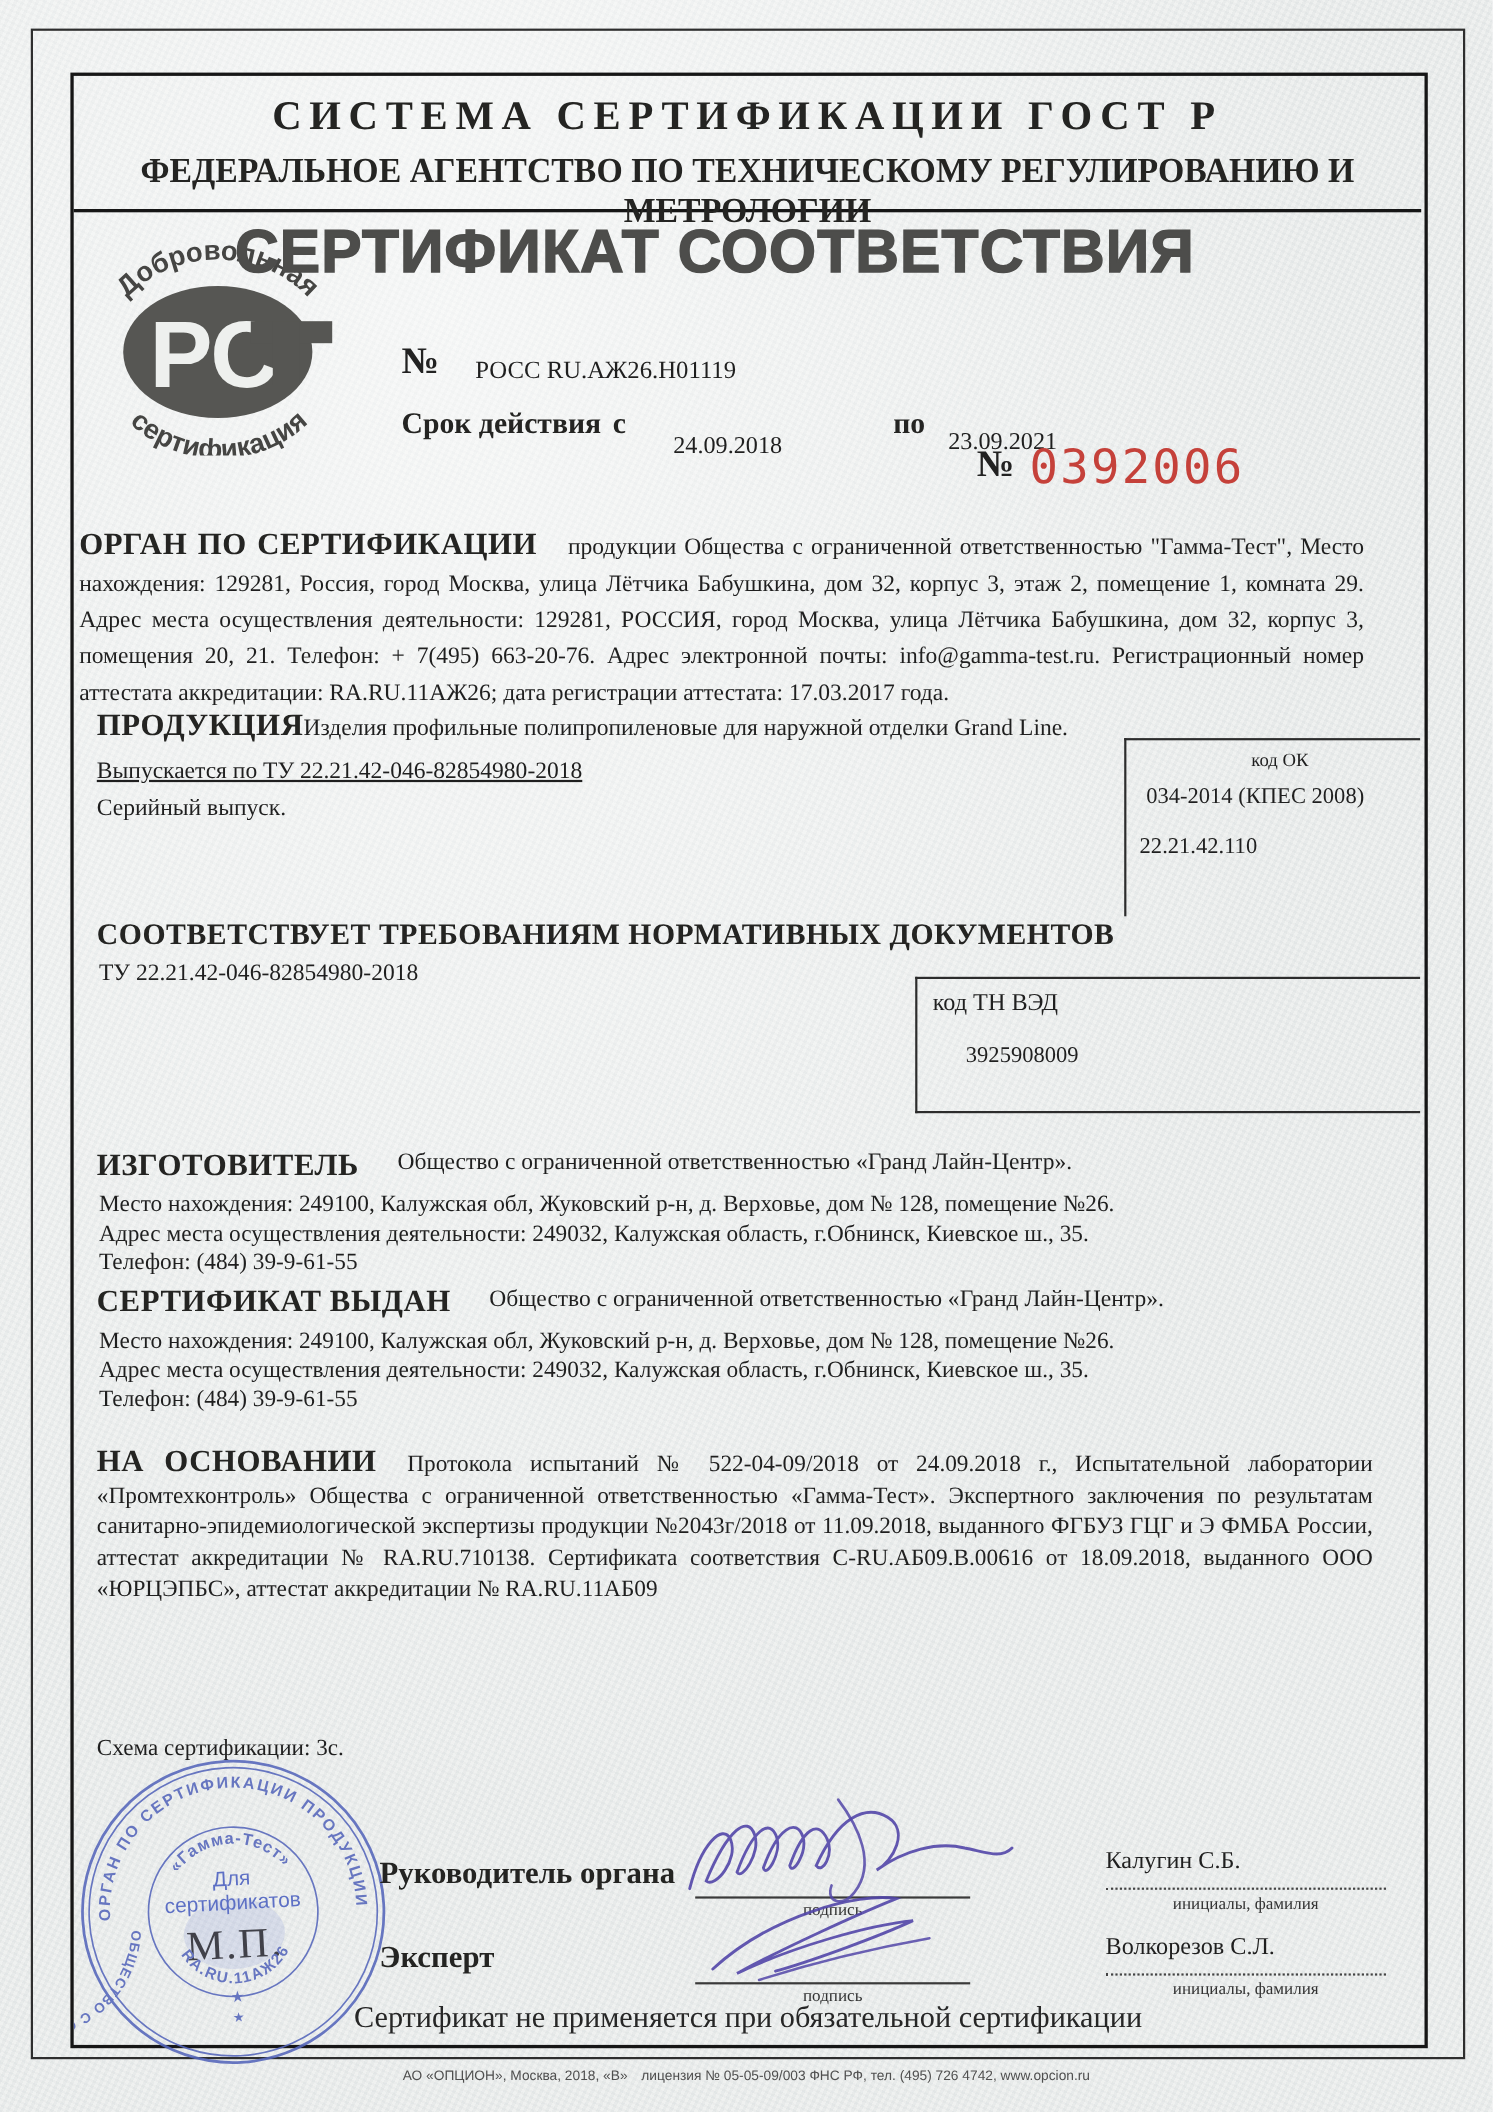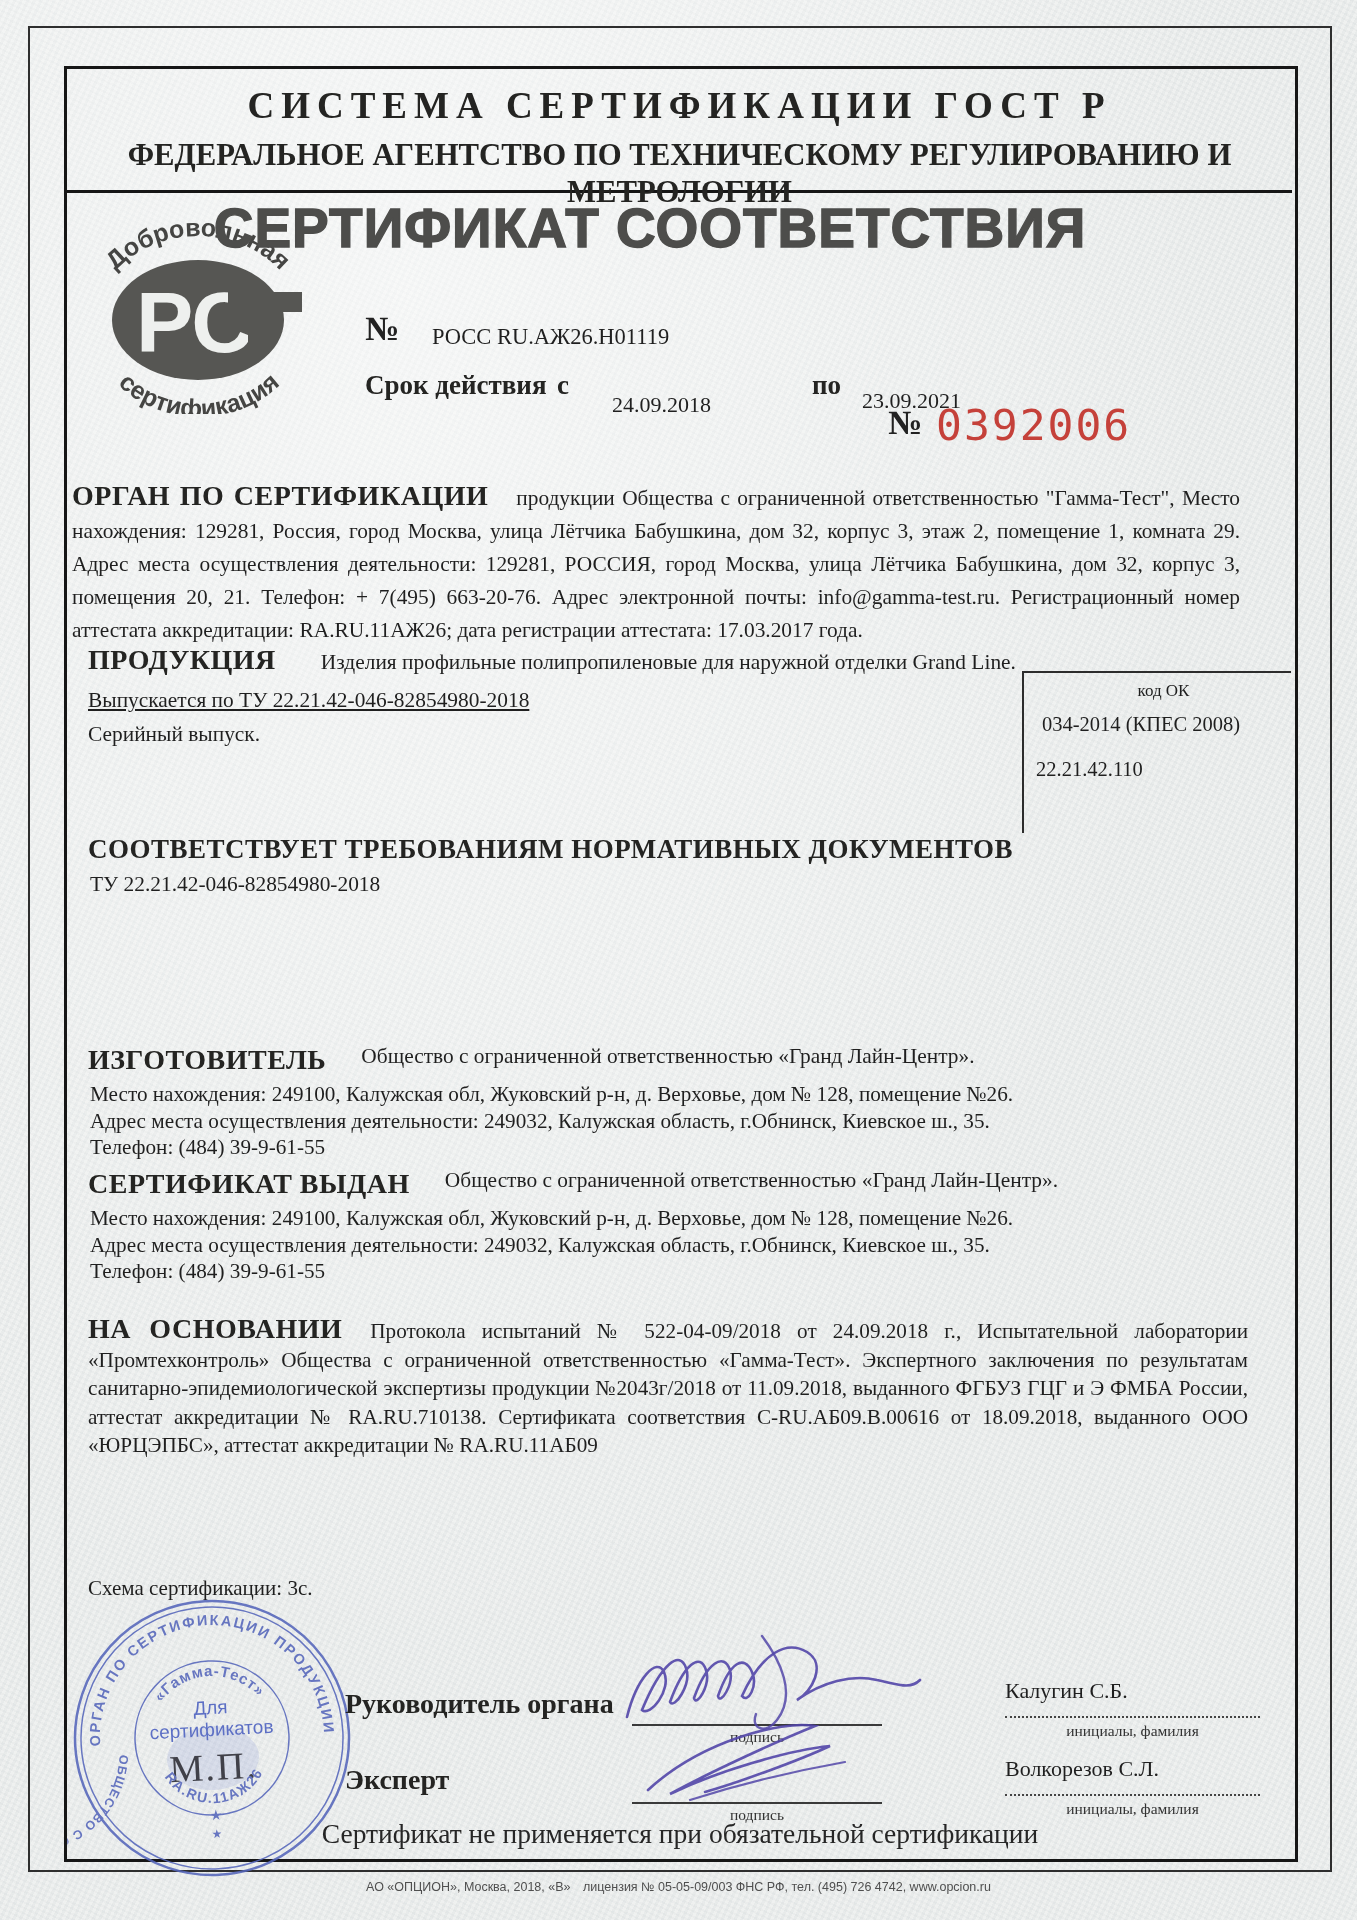--- a/index.html
+++ b/index.html
@@ -24,21 +24,21 @@
   .no-val{left:432px;top:324px;font-size:22.5px;}
   .lbl-b{font-weight:bold;font-size:27px;color:#242422;}
   .val{font-size:22px;}
   .red-no-sign{left:888px;top:404px;font-size:34px;font-weight:bold;color:#222;}
   .red-no{left:936px;top:400px;font-family:"DejaVu Sans Mono",monospace;font-size:43px;color:#c5413a;letter-spacing:2px;}
   .para{text-align:justify;}
   .sec-h{font-weight:bold;font-size:28px;letter-spacing:.5px;color:#242422;margin-right:28px;}
   .body-t{font-size:21.4px;}
   .p-organ{left:72px;top:458px;width:1168px;line-height:33px;font-size:21.4px;}
   .p-product{left:88px;top:644px;width:930px;}
-  .prod-row{display:flex;align-items:baseline;gap:45px;}
+  .prod-row{display:flex;align-items:baseline;}
   .p-line{font-size:21.4px;}
   .prod-l2{left:88px;top:688px;text-decoration:underline;}
   .prod-l3{left:88px;top:722px;}
   .ok-box{left:1022px;top:671px;width:269px;height:162px;border-left:2px solid #2c2c2c;border-top:2px solid #2c2c2c;padding:8px 0 0 12px;box-sizing:border-box;}
   .ok-label{font-size:17px;text-align:center;}
   .ok-l1{font-size:20.5px;margin-top:12px;margin-left:6px;}
   .ok-l2{font-size:20.5px;margin-top:22px;}
   .h-compliance{left:88px;top:834px;font-weight:bold;font-size:27px;letter-spacing:.5px;color:#242422;}
   .tu-line{left:90px;top:872px;font-size:21.4px;}
   .tnved-box{left:832px;top:888px;width:459px;height:124px;border-left:2px solid #2c2c2c;border-top:2px solid #2c2c2c;border-bottom:2px solid #2c2c2c;padding:8px 0 0 14px;box-sizing:border-box;}
@@ -131,20 +131,24 @@
 
   <div class="abs ok-box">
     <div class="ok-label">код ОК</div>
     <div class="ok-l1">034-2014 (КПЕС 2008)</div>
     <div class="ok-l2">22.21.42.110</div>
   </div>
 
   <div class="abs h-compliance">СООТВЕТСТВУЕТ ТРЕБОВАНИЯМ НОРМАТИВНЫХ ДОКУМЕНТОВ</div>
   <span class="abs tu-line">ТУ 22.21.42-046-82854980-2018</span>
 
+  <div class="abs tnved-box">
+    <div class="tnved-label">код ТН ВЭД</div>
+    <div class="tnved-val">3925908009</div>
+  </div>
 
   <div class="abs p-manu">
     <div class="sec-row">
       <span class="sec-h" style="margin-right:0;">ИЗГОТОВИТЕЛЬ</span>
       <span class="p-line">Общество с ограниченной ответственностью «Гранд Лайн-Центр».</span>
     </div>
     <div class="lines">
       <p>Место нахождения: 249100, Калужская обл, Жуковский р-н, д. Верховье, дом № 128, помещение №26.</p>
       <p>Адрес места осуществления деятельности: 249032, Калужская область, г.Обнинск, Киевское ш., 35.</p>
       <p>Телефон: (484) 39-9-61-55</p>

